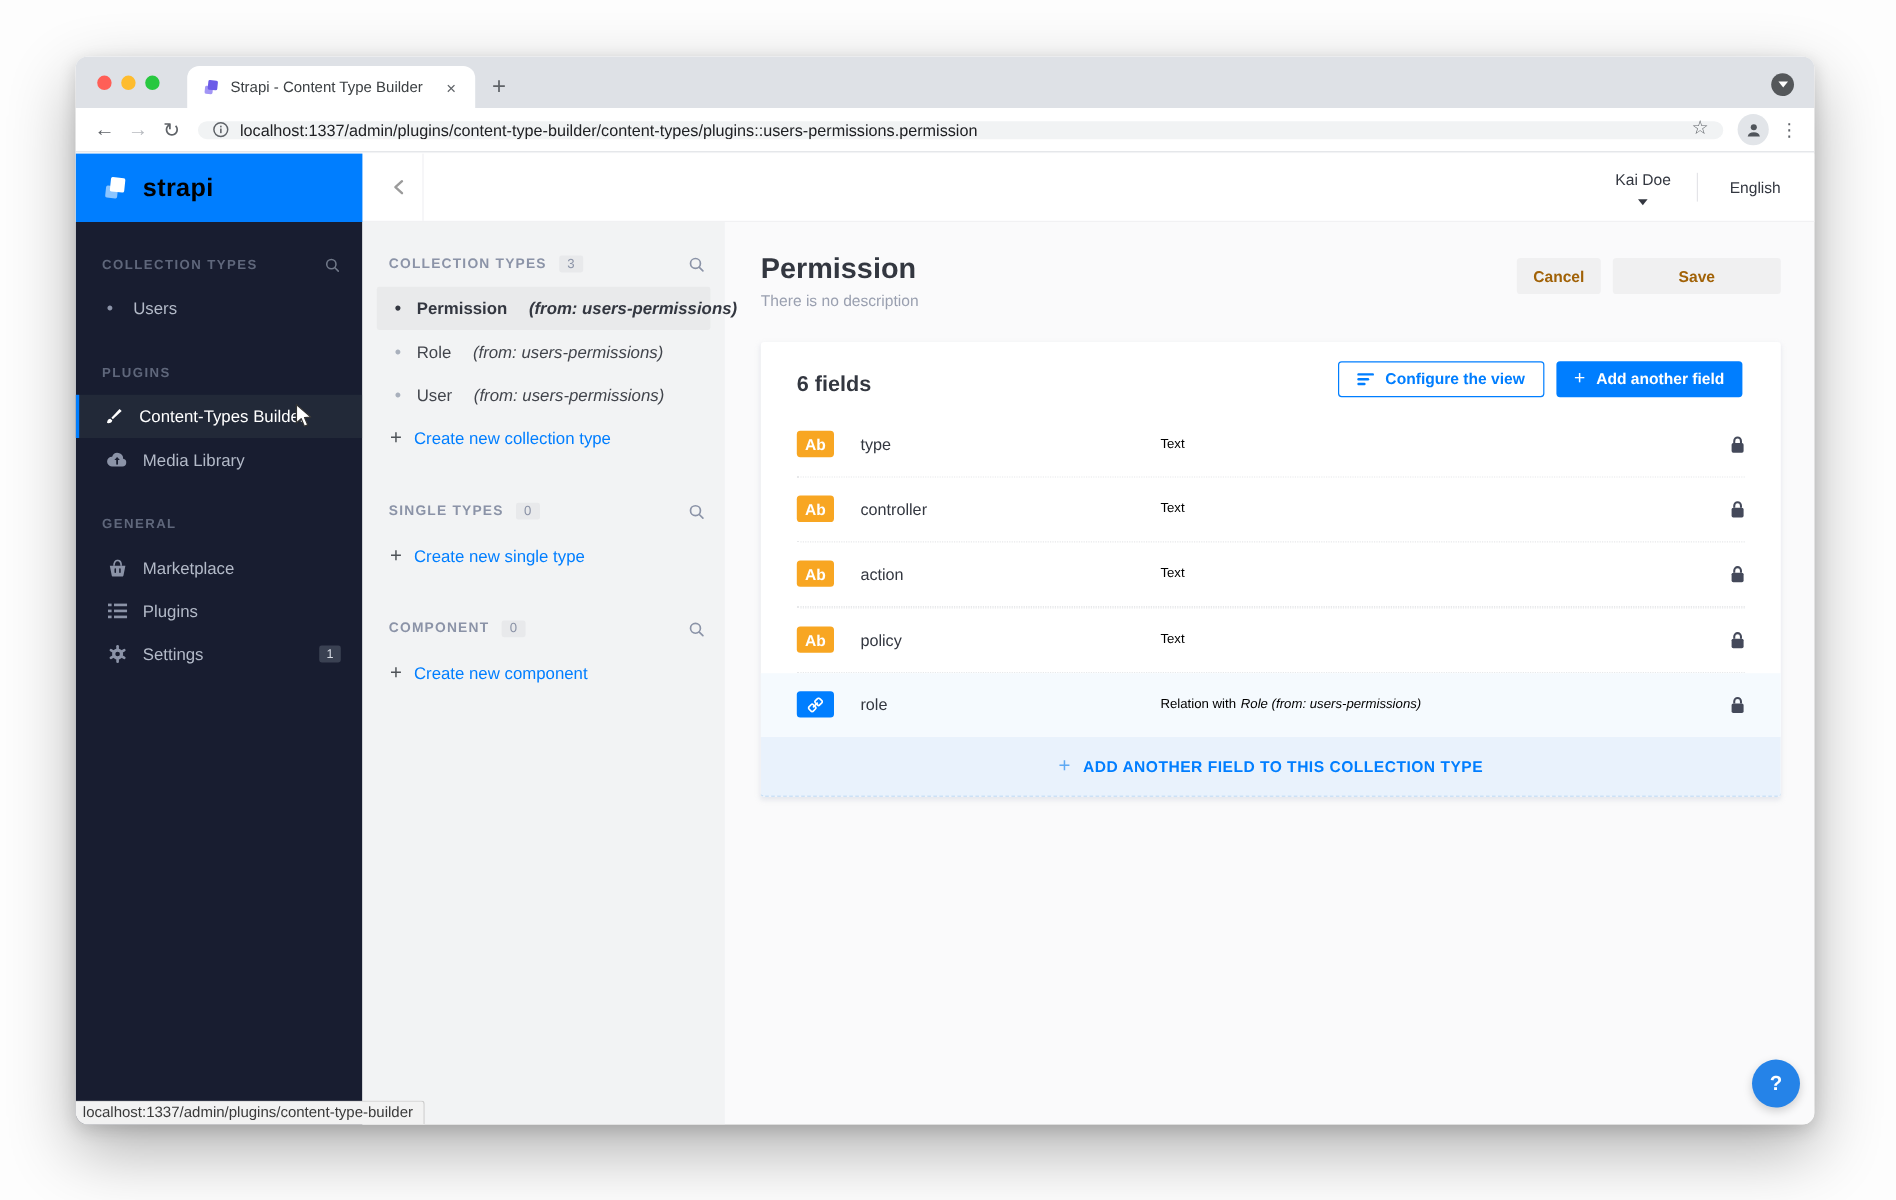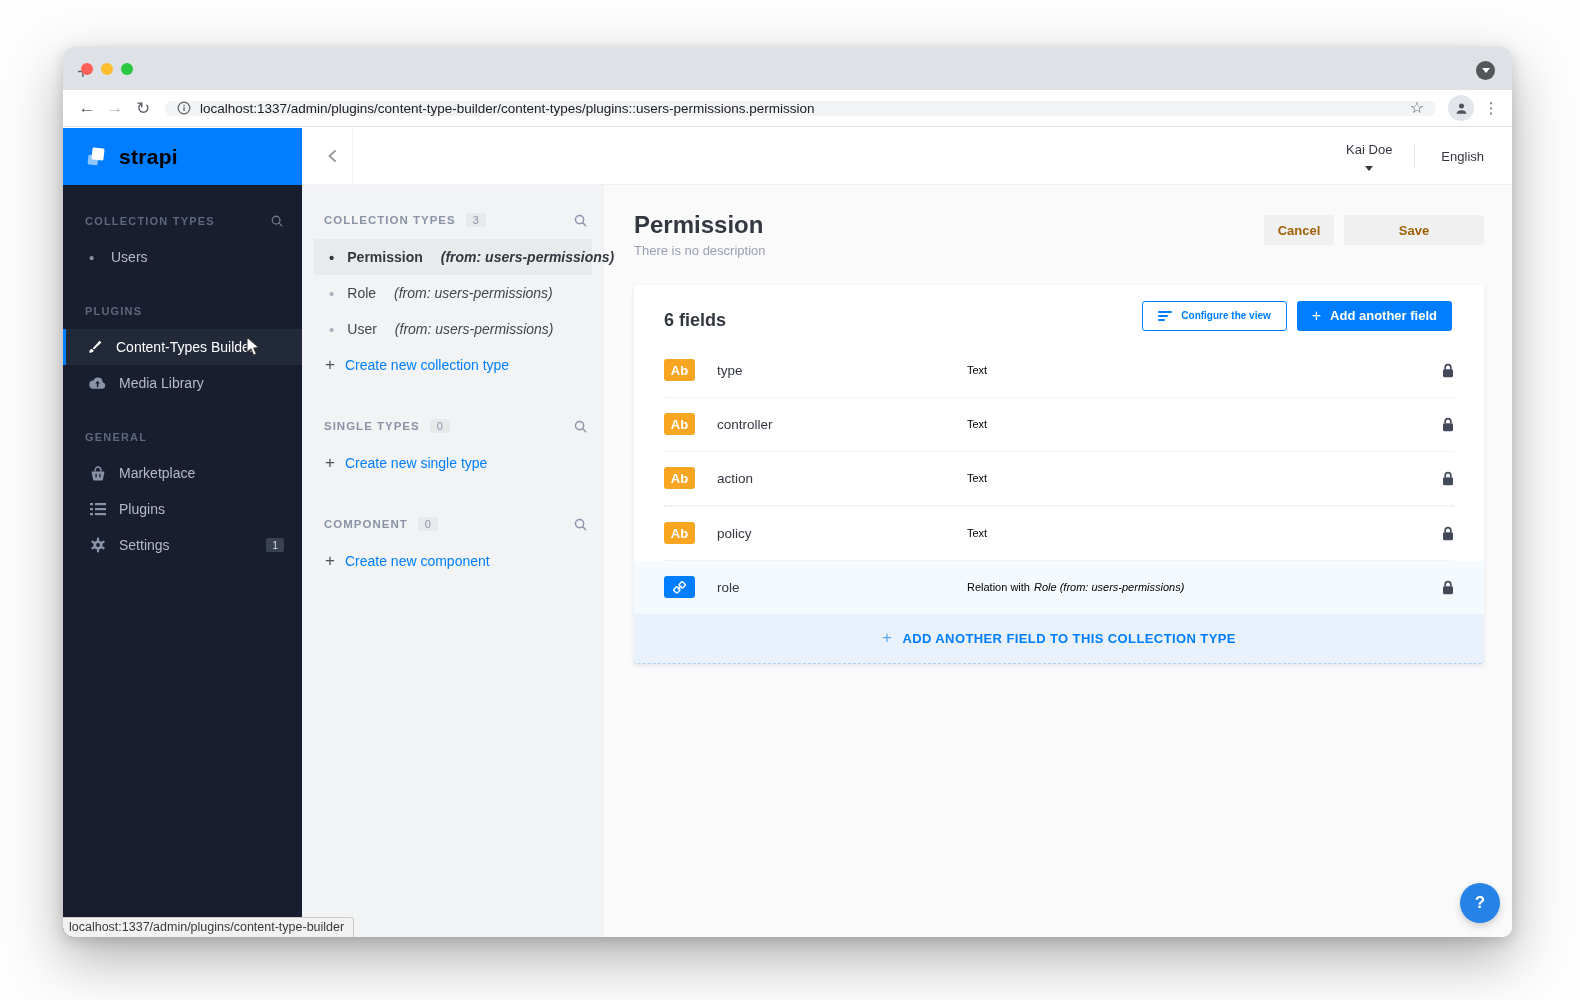--- a/index.html
+++ b/index.html
@@ -79,21 +79,21 @@
   .main { position:absolute; left:541px; top:57px; right:0; bottom:0; }
   .main-header { display:flex; align-items:flex-start; padding:26px 28px 0 30px; }
   .page-title { font-size:24px; font-weight:bold; color:#333740; line-height:1.15; }
   .page-sub { font-size:13px; color:#9aa0b0; margin-top:4px; }
   .header-actions { margin-left:auto; display:flex; gap:10px; padding-top:4px; }
   .btn-muted { height:30px; border:none; border-radius:3px; background:#f0f0f1; color:#a16207; font-size:13px; font-weight:bold; display:flex; align-items:center; justify-content:center; }
   .btn-cancel { width:70px; } .btn-save { width:140px; }
   .card { margin:27px 28px 0 30px; background:#fff; border-radius:3px; box-shadow:0 2px 4px rgba(190,196,209,.35); }
   .card-header { display:flex; align-items:flex-end; padding:16px 32px 13px 30px; }
   .fields-count { font-size:18px; font-weight:bold; color:#333740; }
-  .btn-outline { margin-left:auto; height:30px; padding:0 15px; background:#fff; border:1px solid #007eff; border-radius:3px; color:#007eff; font-size:10px; font-weight:bold; display:inline-flex; align-items:center; gap:9px; }
+  .btn-outline { margin-left:auto; height:30px; padding:0 15px; background:#fff; border:1px solid #007eff; border-radius:3px; color:#007eff; font-size:13px; font-weight:bold; display:inline-flex; align-items:center; gap:9px; }
   .btn-primary { margin-left:10px; height:30px; padding:0 15px; background:#007eff; border:none; border-radius:3px; color:#fff; font-size:13px; font-weight:bold; display:inline-flex; align-items:center; gap:9px; }
   .btn-primary .plus-sign { font-size:16px; font-weight:normal; }
   .field-row { height:53px; display:flex; align-items:center; padding:0 30px; }
   .field-row.highlighted { background:#f5fafe; }
   .row-sep { border-top:1px dotted #e7e8ea; margin:0 30px; }
   .field-badge { width:31px; height:22px; border-radius:3px; display:flex; align-items:center; justify-content:center; color:#fff; font-size:13px; font-weight:bold; flex:none; }
   .badge-text { background:#f8a622; }
   .badge-bool { background:#5eb80f; }
   .badge-rel  { background:#007eff; }
   .toggle-pill { width:17px; height:11px; border:1.5px solid #fff; border-radius:6px; position:relative; }
@@ -120,20 +120,30 @@
 <body>
 
 <div class="window">
 
   <div class="tabstrip">
     <div class="traffic">
       <span class="dot red"></span>
       <span class="dot yellow"></span>
       <span class="dot green"></span>
     </div>
+    <div class="tab">
+      <span style="display:flex">
+        <svg width="16" height="16" viewBox="0 0 24 24">
+          <rect x="4" y="10" width="10" height="10" rx="2" fill="#a295f5" transform="rotate(6 9 15)"></rect>
+          <rect x="8" y="3" width="12" height="12" rx="2" fill="#6c5ce8" transform="rotate(6 14 9)"></rect>
+        </svg>
+      </span>
+      <span class="tab-title">Strapi - Content Type Builder</span>
+      <span class="tab-close">×</span>
+    </div>
     <span class="newtab">+</span>
     <div class="tabsearch">
         <span class="tri"></span>
       </div>
   </div>
 
   <div class="toolbar">
     <span class="nav-btn">←</span>
     <span class="nav-btn dim">→</span>
     <span class="nav-btn">↻</span>

